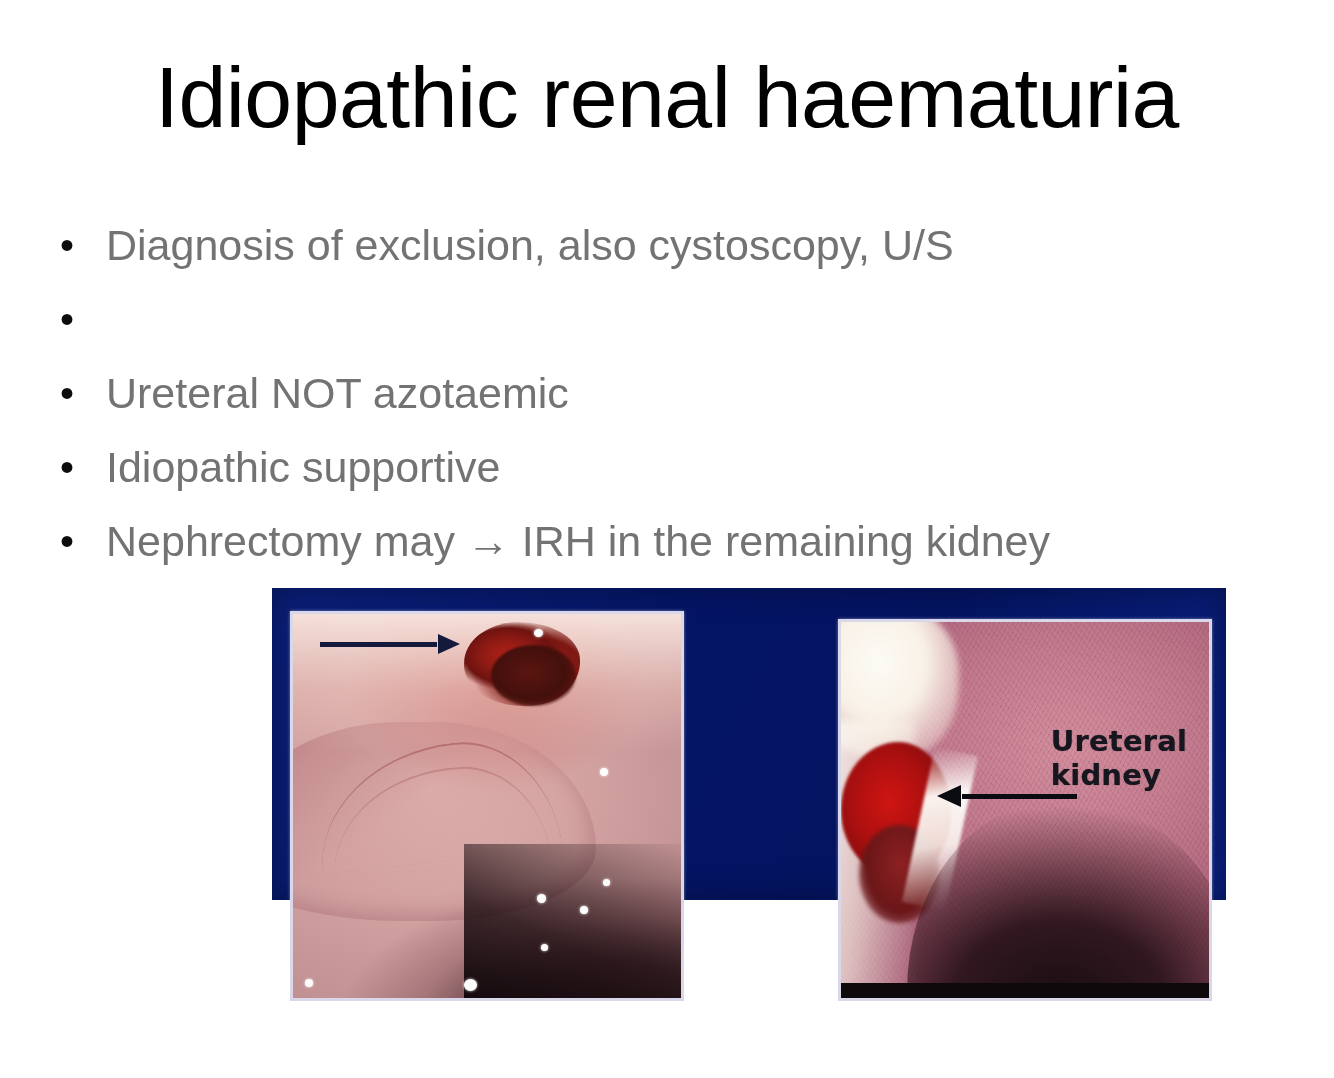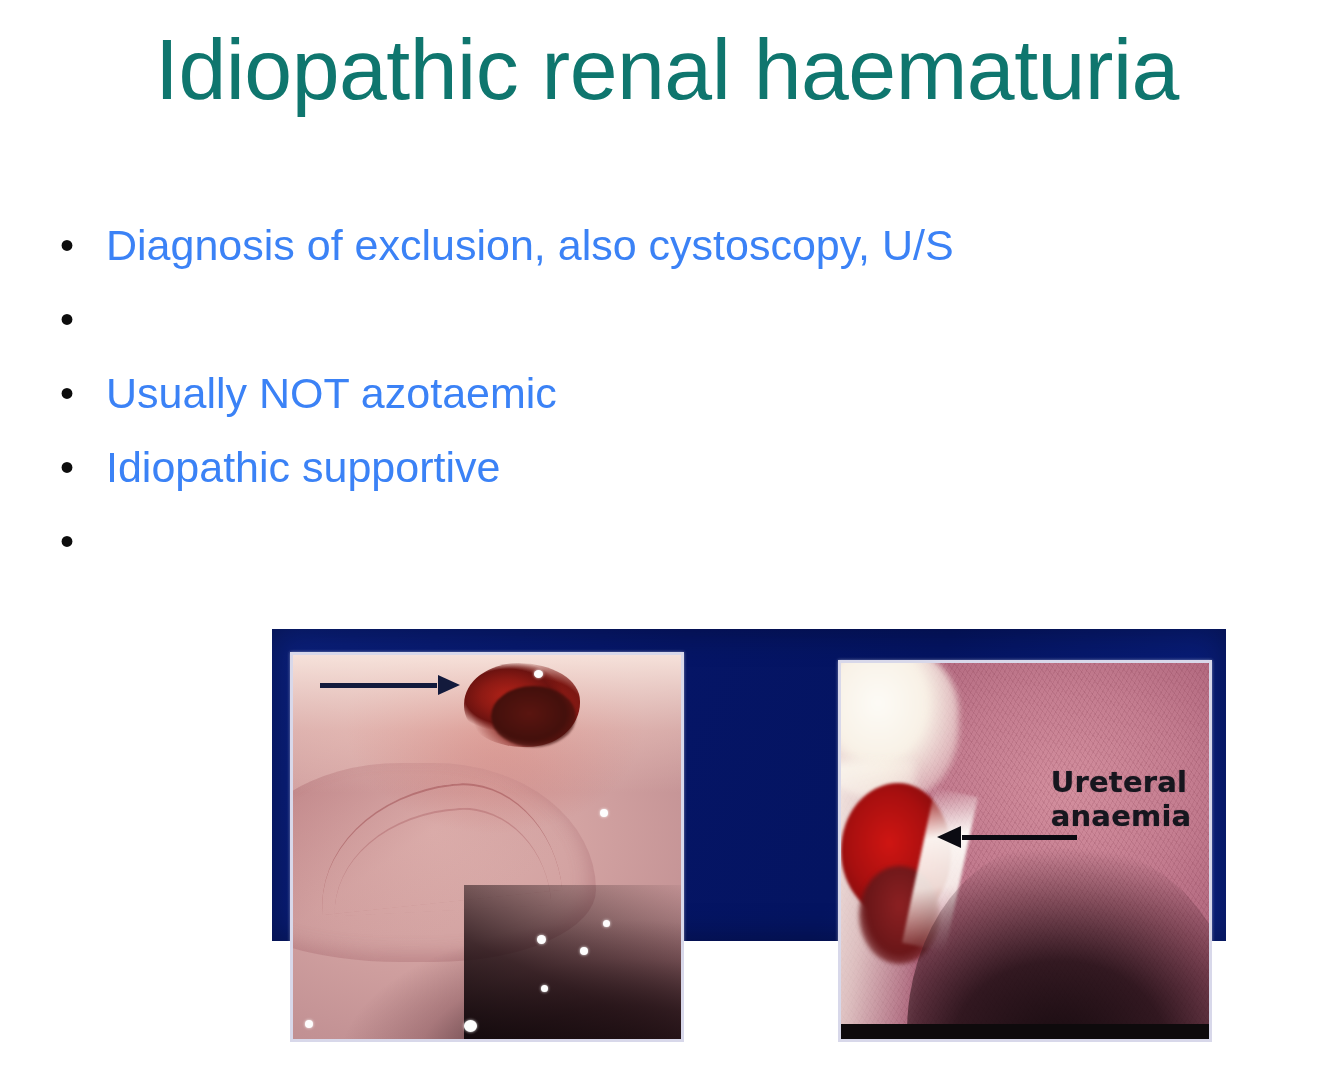--- a/index.html
+++ b/index.html
@@ -15,27 +15,27 @@
     width: 1334px;
     height: 1078px;
     background: #ffffff;
     overflow: hidden;
   }
 
   
   #slide-title {
     position: absolute;
     left: 0;
-    top: 24px;
+    top: 52px;
     width: 1334px;
     text-align: center;
     font-size: 86px;
     line-height: 1.05;
     font-weight: 400;
-    color: #0f766e;
+    color: #000000;
     letter-spacing: -0.5px;
     white-space: nowrap;
   }
 
   
   #bullet-list {
     position: absolute;
     left: 52px;
     top: 218px;
     width: 1240px;
@@ -51,30 +51,30 @@
     font-size: 40px;
     line-height: 54px;
     color: #0d0d0d;
     text-align: left;
     padding-left: 8px;
     box-sizing: border-box;
   }
   .bullet-text {
     font-size: 43px;
     line-height: 54px;
-    color: #3b82f6;
+    color: #737373;
     font-weight: 400;
     white-space: nowrap;
   }
 
   
   #image-panel {
     position: absolute;
     left: 272px;
-    top: 629px;
+    top: 588px;
     width: 954px;
     height: 312px;
     background: linear-gradient(115deg, #0a1f7a 0%, #051566 38%, #041461 62%, #0a2080 100%);
     box-shadow: inset 0 0 34px rgba(0,0,0,0.35);
   }
 
   .photo-frame {
     position: absolute;
     background: #d8d8ea;
     padding: 3px;
@@ -250,30 +250,31 @@
       <span class="bullet-marker">•</span>
       <span class="bullet-text">Diagnosis of exclusion, also cystoscopy, U/S</span>
     </div>
 
     <div class="bullet-row">
       <span class="bullet-marker">•</span>
     </div>
 
     <div class="bullet-row">
       <span class="bullet-marker">•</span>
-      <span class="bullet-text">Usually NOT azotaemic</span>
+      <span class="bullet-text">Ureteral NOT azotaemic</span>
     </div>
 
     <div class="bullet-row">
       <span class="bullet-marker">•</span>
       <span class="bullet-text">Idiopathic supportive</span>
     </div>
 
     <div class="bullet-row">
       <span class="bullet-marker">•</span>
+      <span class="bullet-text">Nephrectomy may → IRH in the remaining kidney</span>
     </div>
 
   </div>
 
   <div id="image-panel">
 
     <div class="photo-frame" id="photo-left-frame">
       <div class="photo" id="photo-left">
         <div class="base"></div>
         <div class="ridge"></div>
@@ -313,19 +314,19 @@
         <div class="shadow"></div>
         <div class="bottombar"></div>
 
         <div id="right-arrow">
           <div class="shaft"></div>
           <div class="head"></div>
         </div>
 
         <div id="ureteral-label">
           <div>Ureteral</div>
-          <div>anaemia</div>
+          <div>kidney</div>
         </div>
       </div>
     </div>
 
   </div>
 </div>
 
 </body></html>

